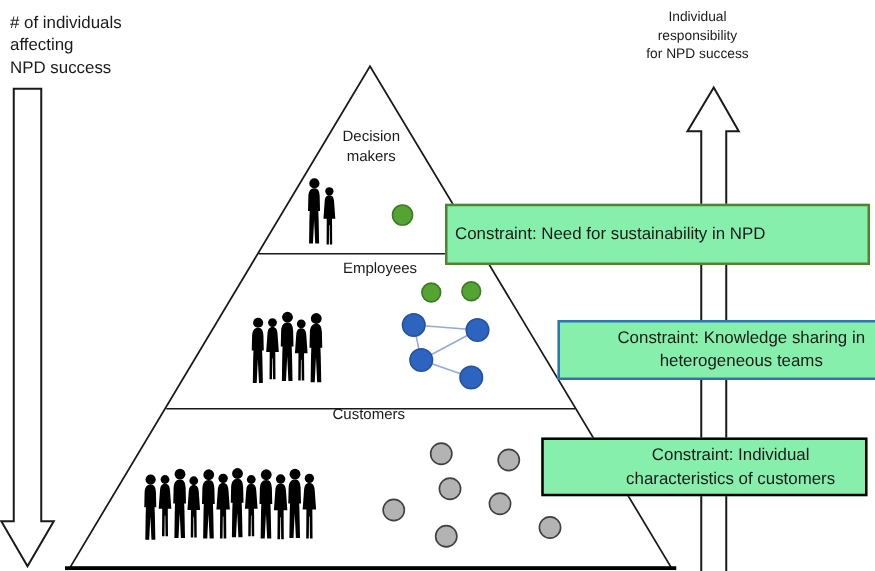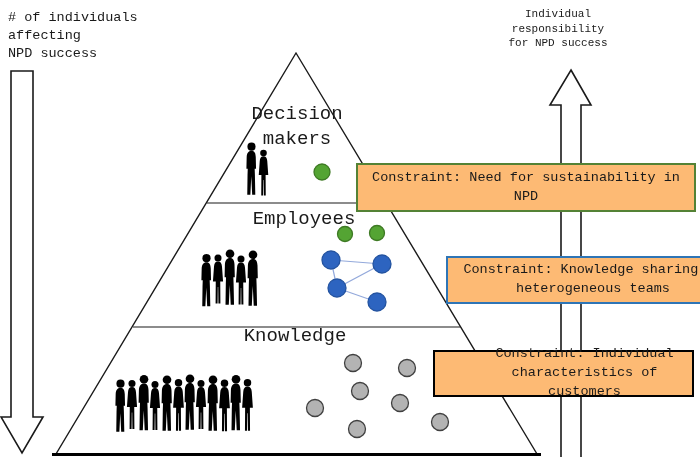--- a/index.html
+++ b/index.html
@@ -1,31 +1,31 @@
 <!DOCTYPE html>
 <html><head>
 <meta charset="utf-8">
 <style>
   html,body{margin:0;padding:0;background:#fff;}
   #app{
     position:relative;width:700px;height:457px;background:#ffffff;
-    font-family:Liberation Mono, monospace;color:#1a1a1a;
+    font-family:Liberation Sans, sans-serif;color:#1a1a1a;
     overflow:hidden;
   }
   #diagram{position:absolute;left:0;top:0;width:700px;height:457px;}
   .lbl{position:absolute;white-space:pre-line;line-height:1.32;}
   .lbl-left{left:8px;top:9px;width:140px;font-size:13.5px;text-align:left;}
   .lbl-right{left:478px;top:7px;width:160px;font-size:11px;text-align:center;}
-  .lbl-level{font-size:19px;text-align:center;}
+  .lbl-level{font-size:12px;text-align:center;}
   .lbl-decision{left:237px;top:102px;width:120px;}
   .lbl-employees{left:244px;top:207px;width:120px;}
   .lbl-customers{left:235px;top:324px;width:120px;}
   .constraint{
-    position:absolute;background:#fdba74;border:2px solid #15803d;
-    display:flex;align-items:center;justify-content:flex-end;text-align:center;
+    position:absolute;background:#86efac;border:2px solid #15803d;
+    display:flex;align-items:center;justify-content:flex-start;text-align:center;
     font-size:13.5px;line-height:1.4;padding:1px 6px;box-sizing:border-box;
   }
   .c1{left:356px;top:163px;width:340px;height:49px;}
   .c2{left:402px;top:256px;width:294px;height:48px;margin-left:44px;}
   .c3{left:433px;top:350px;width:261px;height:47px;padding-left:48px;}
 </style>
 </head>
 <body>
 
 <div id="app">
@@ -107,21 +107,21 @@
 
   <div class="lbl lbl-left"># of individuals
 affecting
 NPD success</div>
   <div class="lbl lbl-right">Individual
 responsibility
 for NPD success</div>
   <div class="lbl lbl-level lbl-decision">Decision
 makers</div>
   <div class="lbl lbl-level lbl-employees">Employees</div>
-  <div class="lbl lbl-level lbl-customers">Knowledge</div>
+  <div class="lbl lbl-level lbl-customers">Customers</div>
 
   <div class="constraint c1" style="border-color: rgb(84, 130, 53);">
     <span>Constraint: Need for sustainability in NPD</span>
   </div>
   <div class="constraint c2" style="border-color: rgb(46, 117, 182);">
     <span>Constraint: Knowledge sharing in heterogeneous teams</span>
   </div>
   <div class="constraint c3" style="border-color: rgb(0, 0, 0);">
     <span>Constraint: Individual characteristics of customers</span>
   </div>

